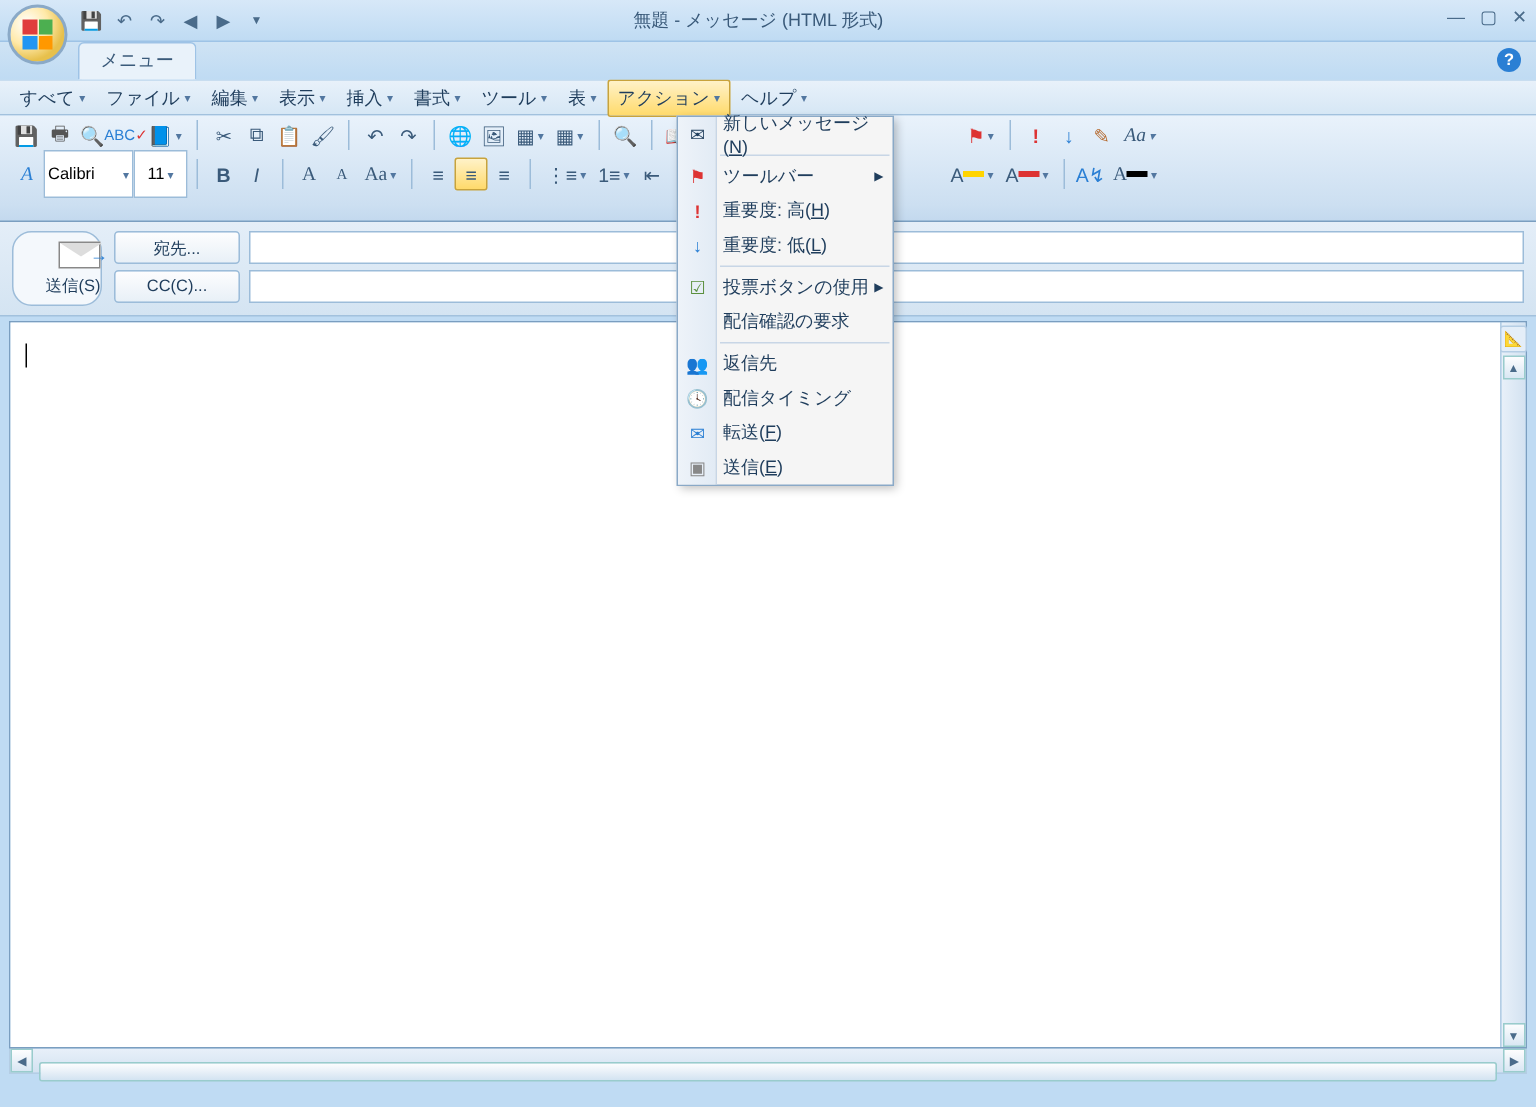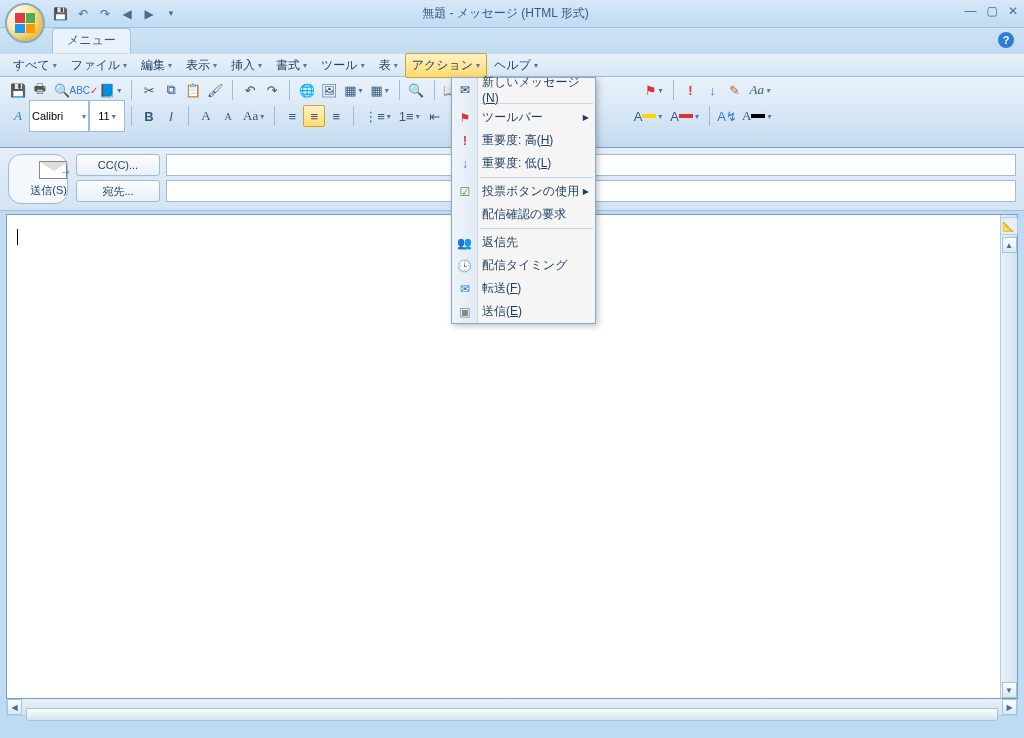--- a/index.html
+++ b/index.html
@@ -409,25 +409,25 @@
 </div>
 
 <div class="header-area">
   <div style="display:flex; gap:8px;">
     <div class="send-box">
       <div class="env"></div>
       <span>送信(S)</span>
     </div>
     <div style="flex:1;">
       <div class="header-row">
+        <button class="addr-btn">宛先...</button>
+        <input class="header-input" value="" style="">
+      </div>
+      <div class="header-row">
         <button class="addr-btn">CC(C)...</button>
-        <input class="header-input" value="" style="">
-      </div>
-      <div class="header-row">
-        <button class="addr-btn">宛先...</button>
         <input class="header-input" value="" style="">
       </div>
     </div>
   </div>
 </div>
 
 <div class="body-wrap">
   <div class="body-edit">
     <div class="cursor-bar"></div>
   </div>

